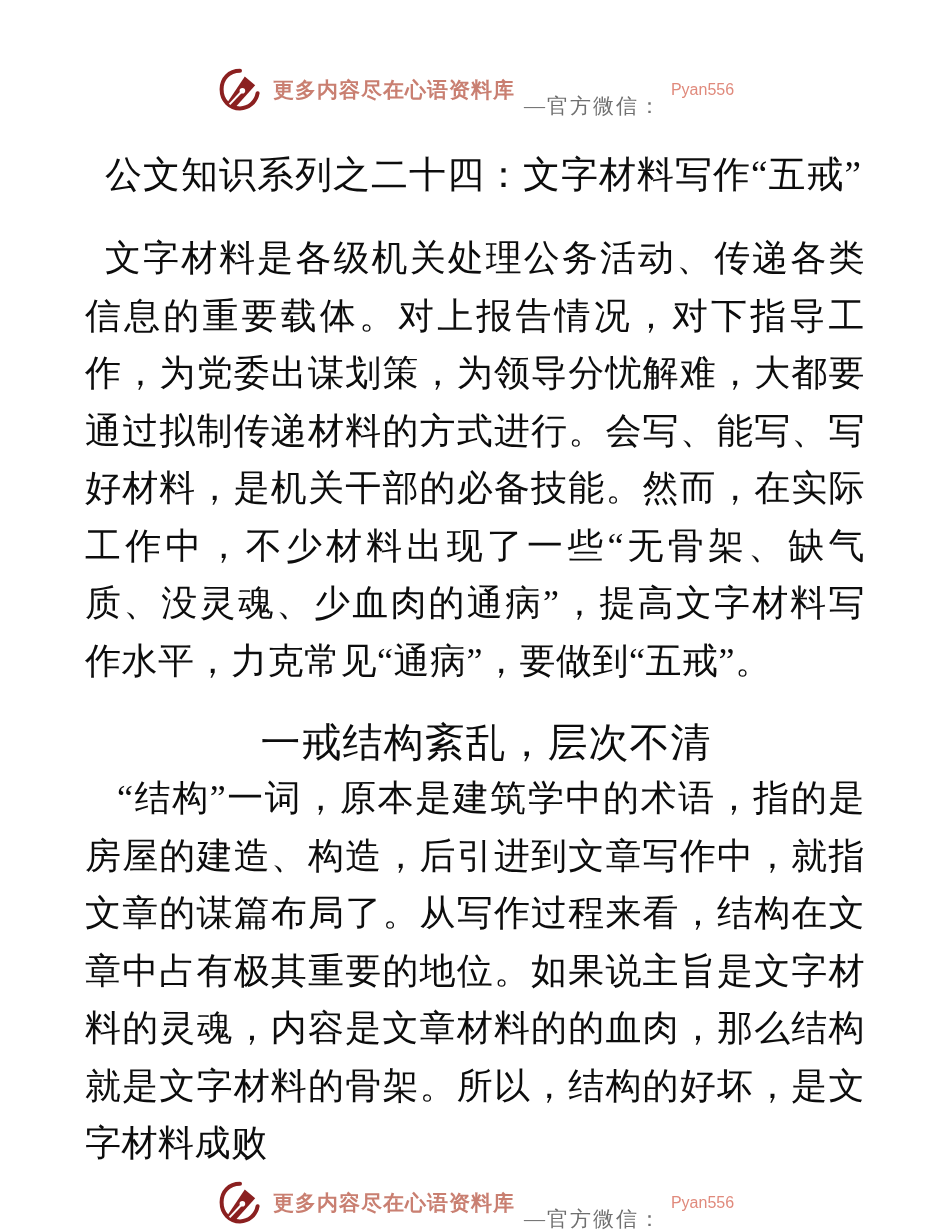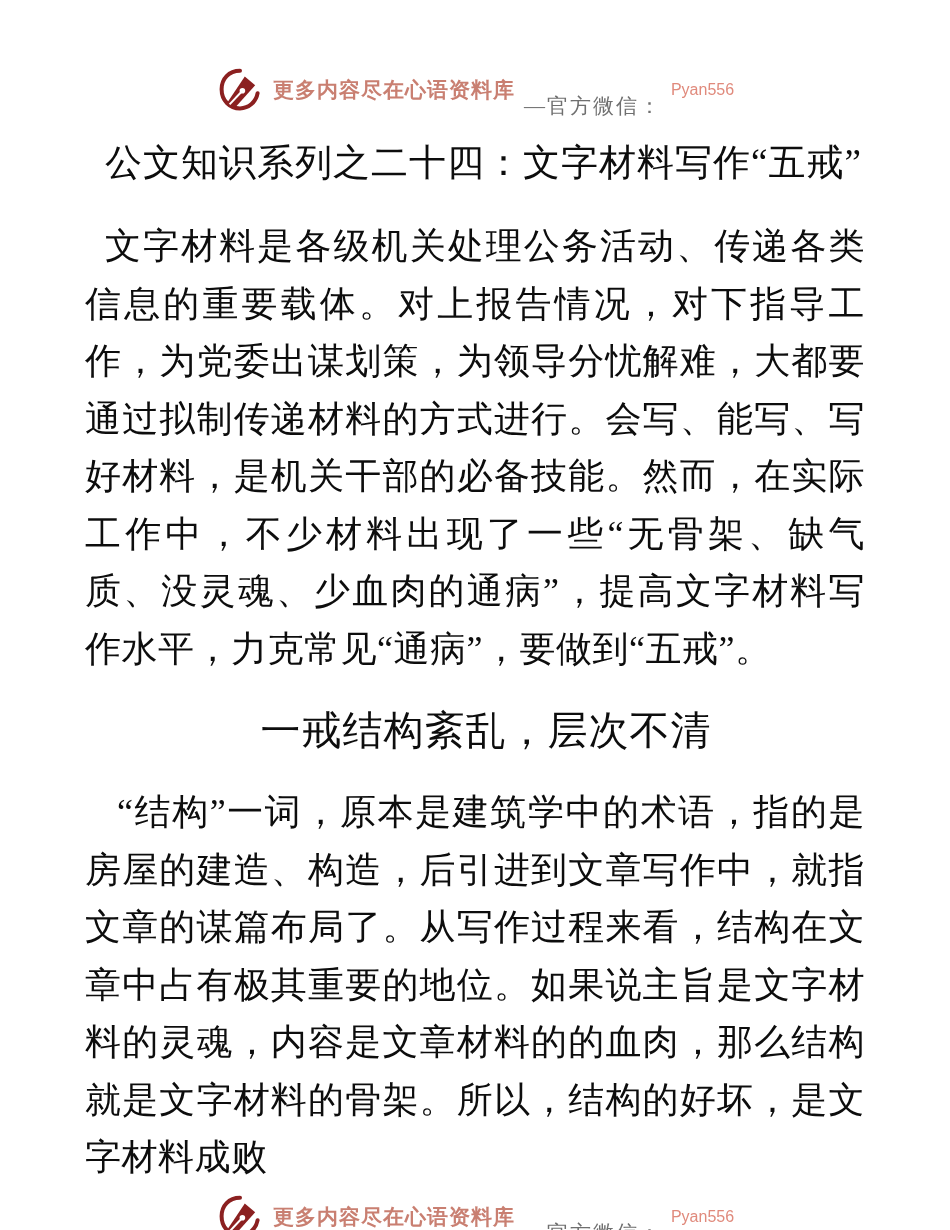--- a/index.html
+++ b/index.html
@@ -34,37 +34,37 @@
     margin-top:32px;
   }
   .banner .wid{
     font-size:16px;color:var(--accent);
     font-family:"Liberation Sans","DejaVu Sans",sans-serif;
   }
   .banner.footer{margin-top:auto;}
   
   main{flex:0 0 auto;}
   h1.title{
-    margin-top:18px;
+    margin-top:30px;
     padding-left:20px;
     font-size:37px;font-weight:400;
     letter-spacing:1px;line-height:50px;
     white-space:nowrap;
   }
   p.para{
     font-size:36px;line-height:57.5px;
     text-align:justify;text-justify:inter-character;
     letter-spacing:0.5px;
   }
   p.para-intro{margin-top:30px;text-indent:20px;}
   h2.section{
     margin-top:25px;padding-left:22px;
     font-size:40px;font-weight:400;letter-spacing:1px;text-align:center;
   }
-  p.para-structure{margin-top:26px;text-indent:32px;}
+  p.para-structure{text-indent:32px;}
 </style>
 </head>
 <body>
 
 <div class="page">
 
   <header class="banner">
     <span class="logo">
       <svg viewBox="0 0 60 60" width="48" height="48" aria-hidden="true">
         <path d="M30 6 C16 6 7 16 7 29 C7 43 17 53 30 53 C41 53 50 45 52 34" fill="none" stroke="var(--logo)" stroke-width="5" stroke-linecap="round"></path>

